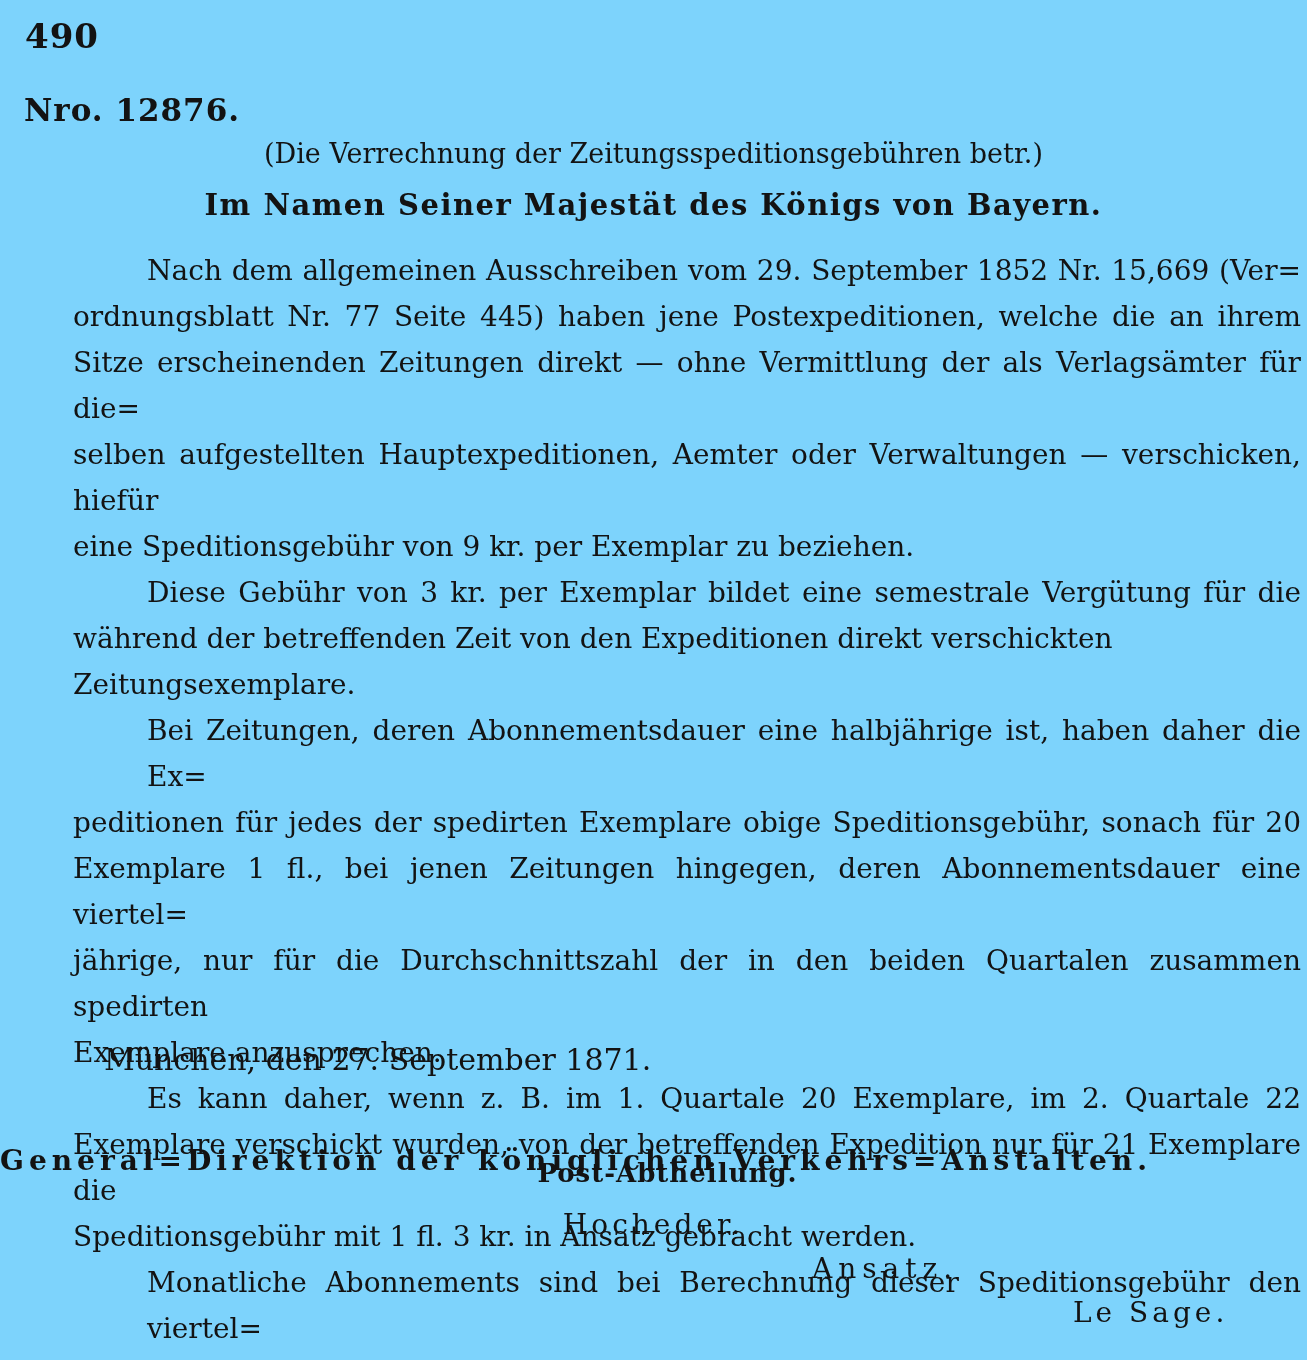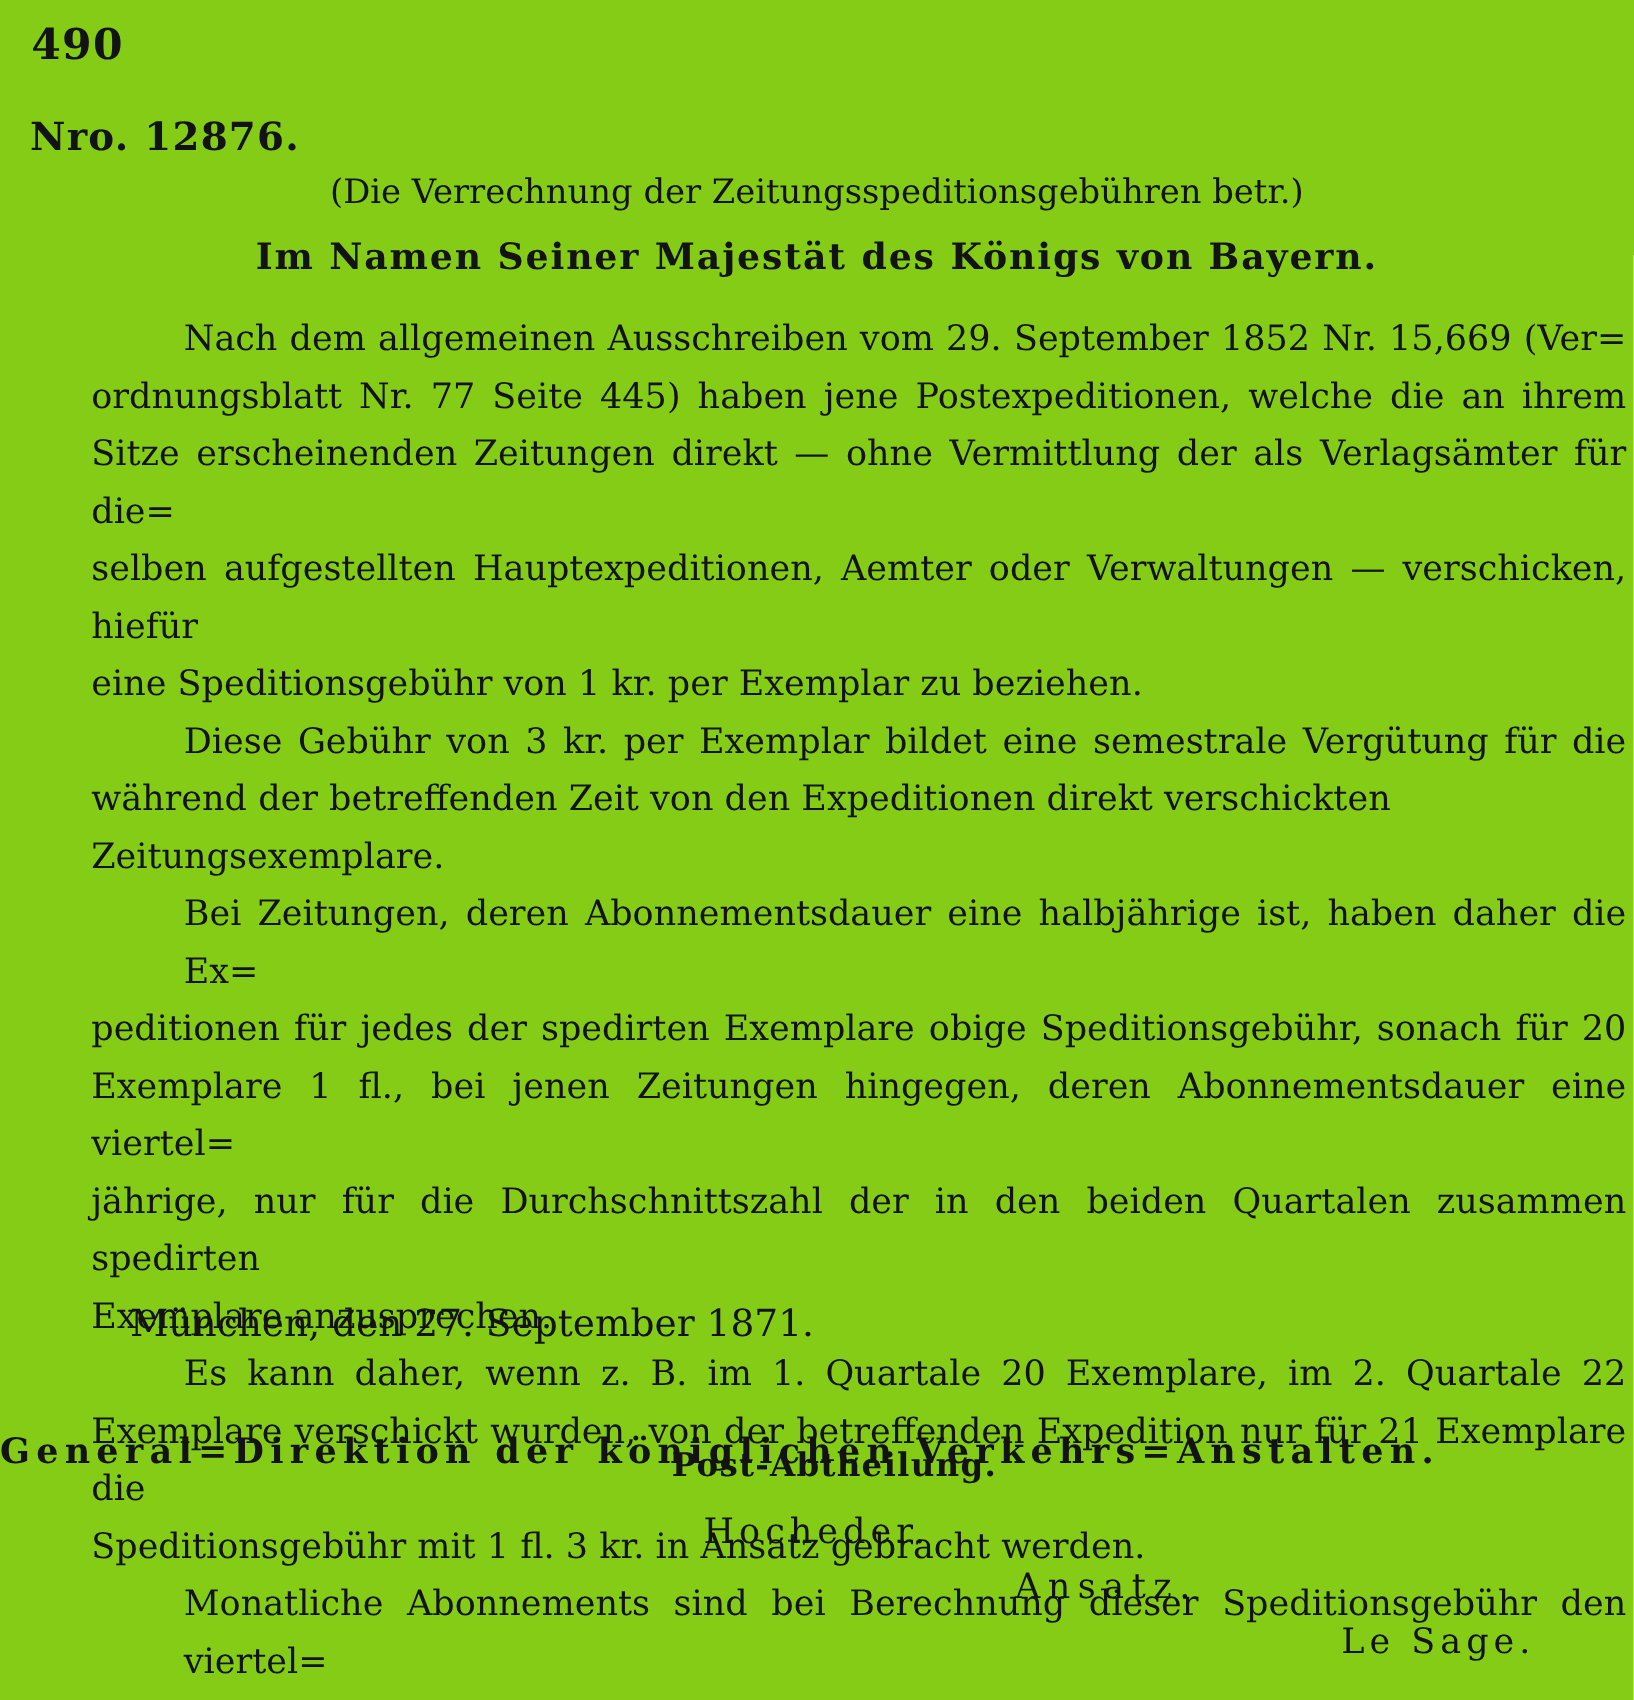--- a/index.html
+++ b/index.html
@@ -1,21 +1,21 @@
 <!DOCTYPE html>
 <html><head>
 <meta charset="utf-8">
 <style>
   * { margin: 0; padding: 0; box-sizing: border-box; }
   html, body { background: #ffffff; }
   .page {
     position: relative;
     width: 1307px;
     height: 1360px;
-    background: #84cc16;
+    background: #7dd3fc;
     color: #131313;
     font-family: "DejaVu Serif", serif;
     overflow: hidden;
   }
   .page-number {
     position: absolute;
     left: 25px; top: 16px;
     font-size: 34px;
     font-weight: bold;
     letter-spacing: 1px;
@@ -111,21 +111,21 @@
   <div class="subject">(Die Verrechnung der Zeitungsspeditionsgebühren betr.)</div>
 
   <div class="proclamation">Im Namen Seiner Majestät des Königs von Bayern.</div>
 
   <div class="body-text">
 
     <div class="bline j ind">Nach dem allgemeinen Ausschreiben vom 29. September 1852 Nr. 15,669 (Ver=</div>
     <div class="bline j">ordnungsblatt Nr. 77 Seite 445) haben jene Postexpeditionen, welche die an ihrem</div>
     <div class="bline j">Sitze erscheinenden Zeitungen direkt — ohne Vermittlung der als Verlagsämter für die=</div>
     <div class="bline j">selben aufgestellten Hauptexpeditionen, Aemter oder Verwaltungen — verschicken, hiefür</div>
-    <div class="bline last">eine Speditionsgebühr von 1 kr. per Exemplar zu beziehen.</div>
+    <div class="bline last">eine Speditionsgebühr von 9 kr. per Exemplar zu beziehen.</div>
 
     <div class="bline j ind">Diese Gebühr von 3 kr. per Exemplar bildet eine semestrale Vergütung für die</div>
     <div class="bline last">während der betreffenden Zeit von den Expeditionen direkt verschickten Zeitungsexemplare.</div>
 
     <div class="bline j ind">Bei Zeitungen, deren Abonnementsdauer eine halbjährige ist, haben daher die Ex=</div>
     <div class="bline j">peditionen für jedes der spedirten Exemplare obige Speditionsgebühr, sonach für 20</div>
     <div class="bline j">Exemplare 1 fl., bei jenen Zeitungen hingegen, deren Abonnementsdauer eine viertel=</div>
     <div class="bline j">jährige, nur für die Durchschnittszahl der in den beiden Quartalen zusammen spedirten</div>
     <div class="bline last">Exemplare anzusprechen.</div>
 

